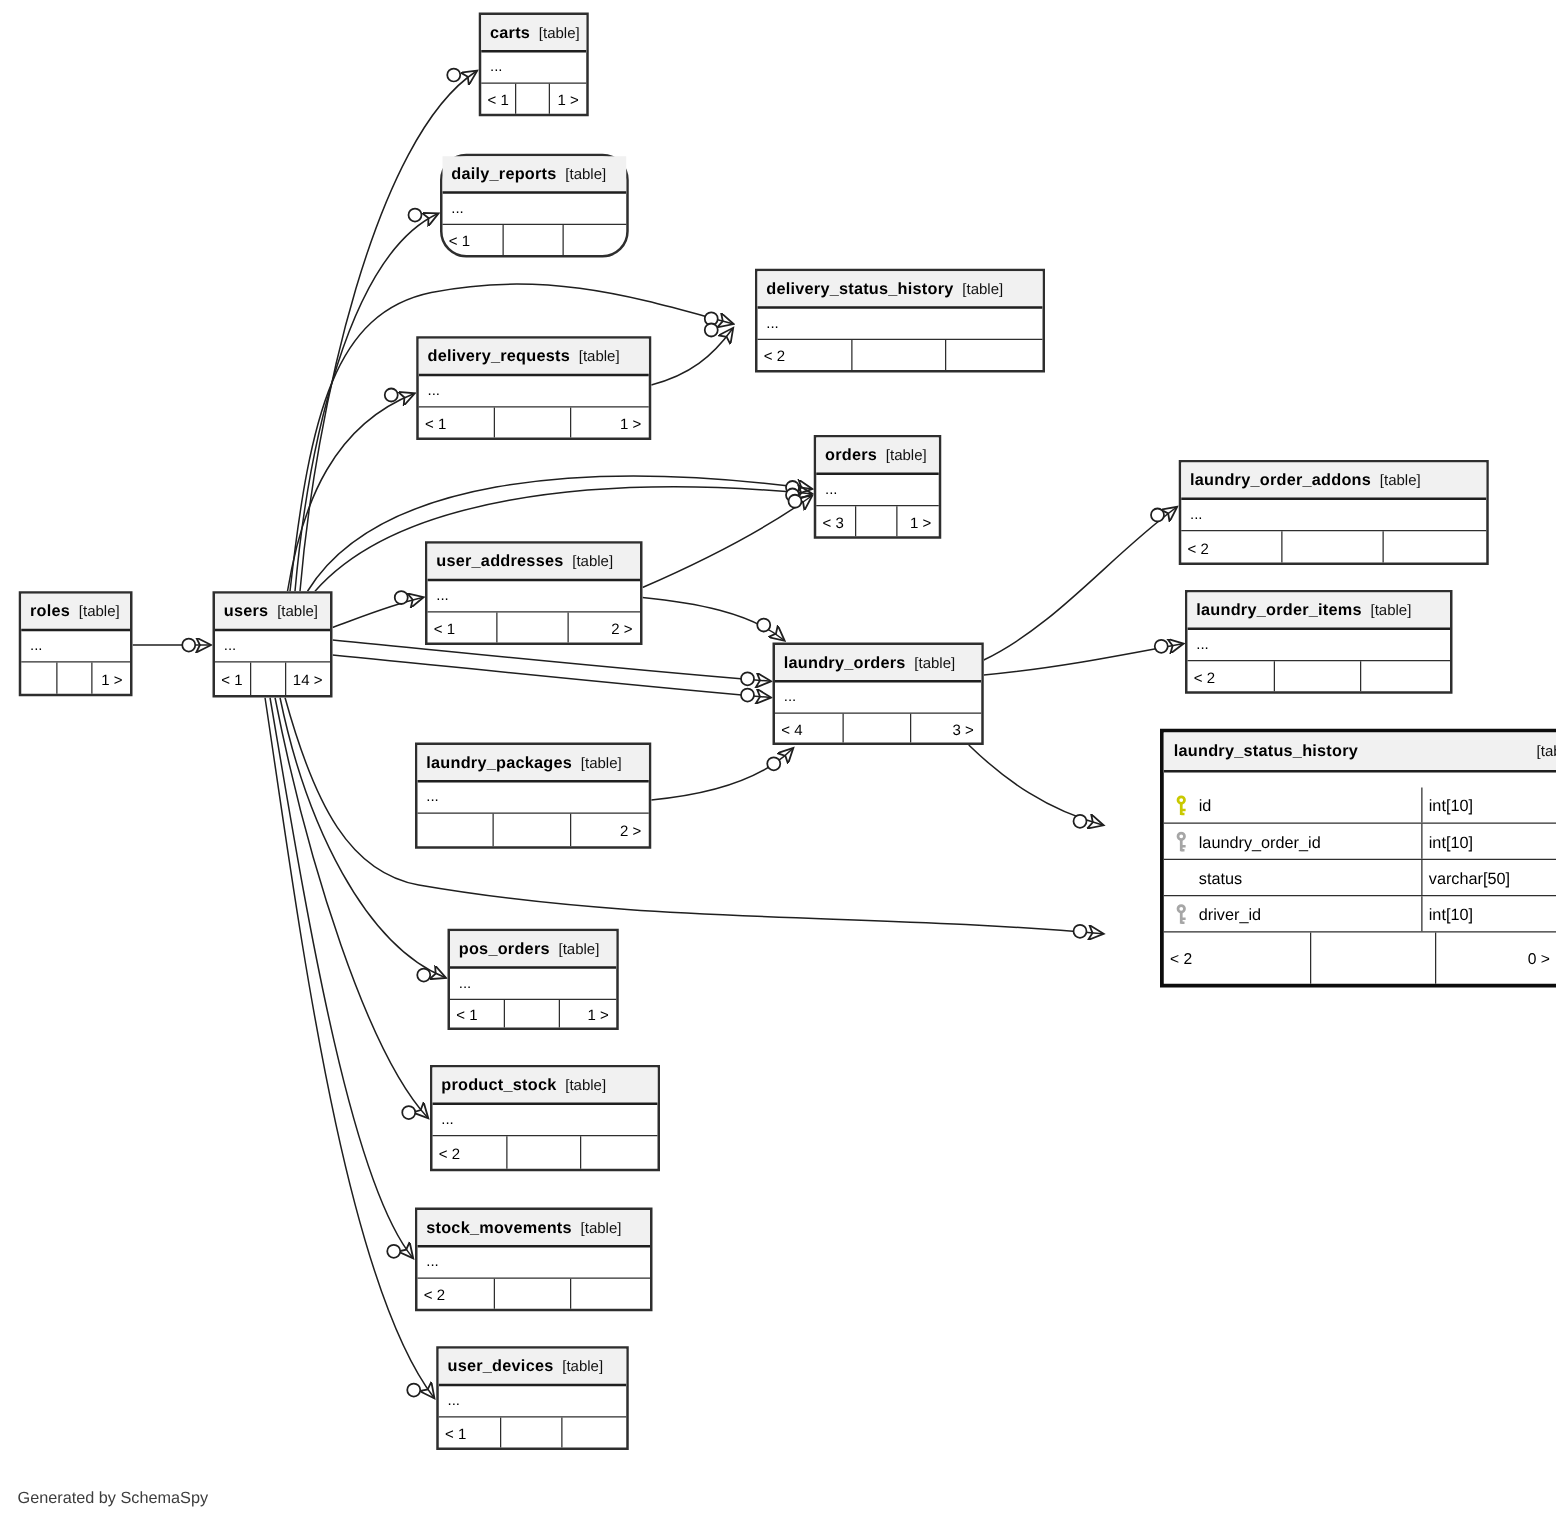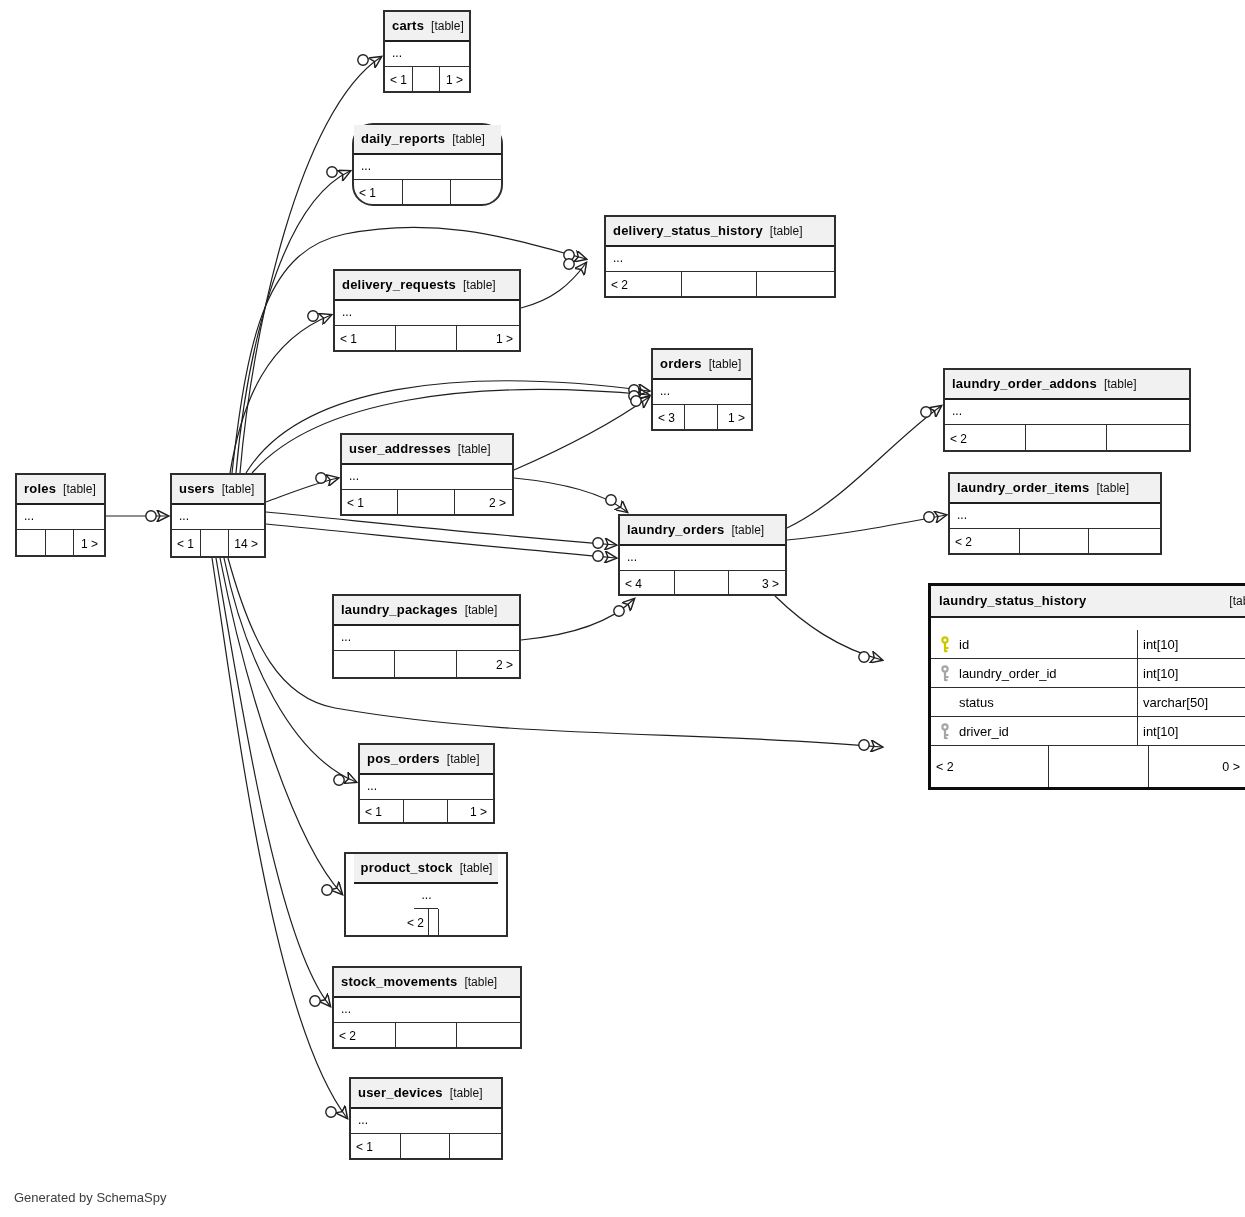--- a/index.html
+++ b/index.html
@@ -328,21 +328,21 @@
         <span class="nm">pos_orders</span>
         <span class="tag">[table]</span>
       </div>
       <div class="tbl-b">...</div>
       <div class="tbl-f">
         <span class="fc">&lt; 1</span>
         <span class="fc"></span>
         <span class="fc">1 &gt;</span>
       </div>
     </div>
-    <div class="tbl" style="left: 344px; top: 852px; width: 164px; height: 85px; align-items: center;">
+    <div class="tbl" style="left: 344px; top: 852px; width: 184px; height: 85px;">
       <div class="tbl-h">
         <span class="nm">product_stock</span>
         <span class="tag">[table]</span>
       </div>
       <div class="tbl-b">...</div>
       <div class="tbl-f">
         <span class="fc">&lt; 2</span>
         <span class="fc"></span>
         <span class="fc"></span>
       </div>

